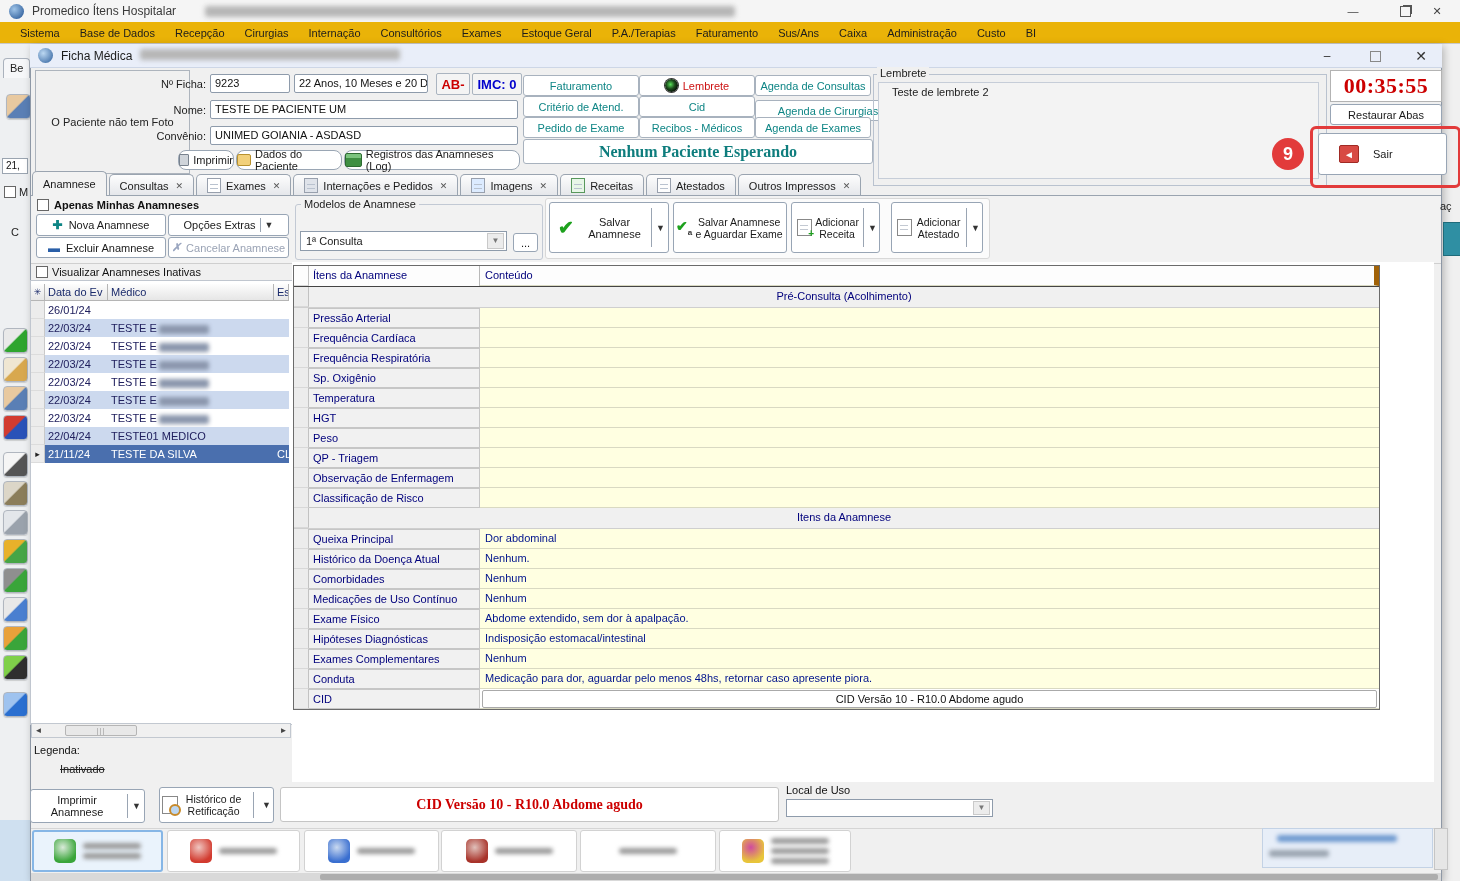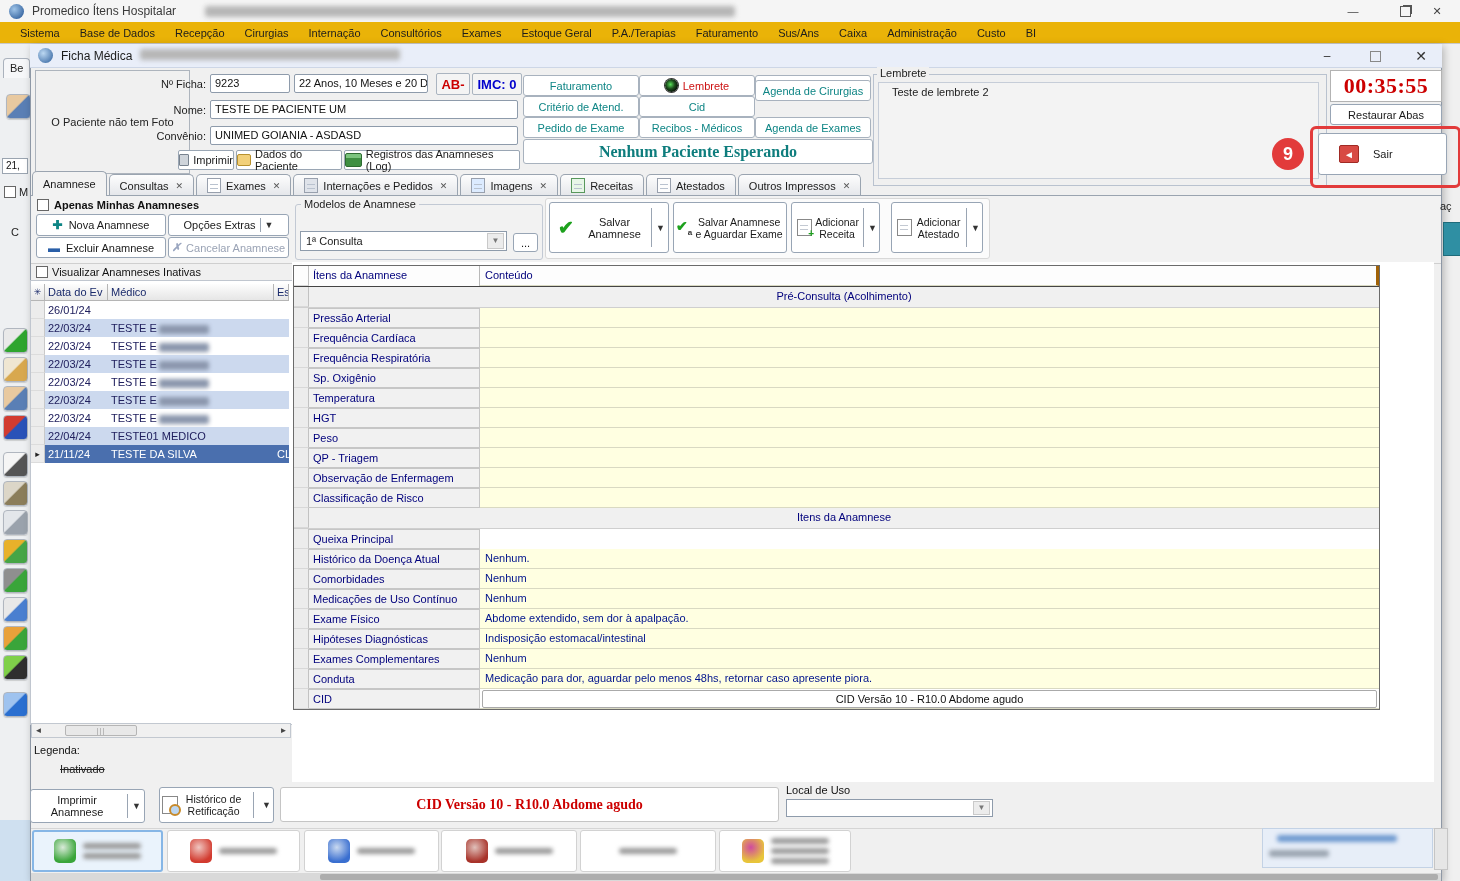--- a/index.html
+++ b/index.html
@@ -29,21 +29,21 @@
   .ficha-icon{width:15px;height:15px;border-radius:50%;background:radial-gradient(circle at 35% 35%,#bcd8f2,#2a5c9a);margin:0 8px}
   .ficha-title{font-size:12px;color:#1c1c1c}
   .fwbtn{width:30px;height:18px;display:flex;align-items:center;justify-content:center;color:#333;font-size:12px}
   .sq{width:9px;height:9px;border:1px solid #555}
 
   
   .photo-box{left:35px;top:70px;width:153px;height:102px;background:#f0f0f0;border:1px solid #adb4bd;display:flex;align-items:center;justify-content:center;color:#222}
   .flabel{color:#1c1c1c;text-align:right}
   .field{background:#fff;border:1px solid #8e9bab;border-radius:2px;padding:2px 4px;box-sizing:border-box;color:#111;white-space:nowrap;overflow:hidden}
   .tagbox{border:1px solid #aab4c0;border-radius:2px;background:#f4f4f4;display:flex;align-items:center;justify-content:center;font-weight:bold;font-size:13px}
-  .mini-btn{background:#fff;border:1px solid #9aa6b4;border-radius:2px;display:flex;align-items:center;justify-content:center;gap:4px;color:#1a1a1a;font-size:11px}
+  .mini-btn{background:#fff;border:1px solid #9aa6b4;border-radius:8px;display:flex;align-items:center;justify-content:center;gap:4px;color:#1a1a1a;font-size:11px}
   .printer-ic{width:13px;height:10px;background:#cfd4da;border:1px solid #78828e;border-radius:1px}
   .folder-ic{width:13px;height:10px;background:#f2d07a;border:1px solid #b8912f;border-radius:2px}
   .log-ic{width:15px;height:12px;background:linear-gradient(#7cc47e 30%,#3f8f42 30%);border:1px solid #2e6b31;border-radius:2px}
 
   
   .qbtn{background:#fff;border:1px solid #a8b2be;border-radius:3px;display:flex;align-items:center;justify-content:center;gap:5px;color:#0e8585;position:absolute;width:114px;height:19px}
   .qbtn.red .qlabel{color:#cc1111}
   .led{width:13px;height:13px;border-radius:50%;background:radial-gradient(circle at 42% 42%,#58e058 0%,#1d4d1d 40%,#000 80%);box-shadow:0 0 0 1px #333}
   .banner-box{left:523px;top:139px;width:348px;height:23px;background:#fff;border:1px solid #a8b2be;border-radius:3px;display:flex;align-items:center;justify-content:center}
   .banner-text{font-family:"Liberation Serif",serif;font-weight:bold;font-size:16px;color:#0e7d7d}
@@ -104,21 +104,21 @@
   .hscroll{background:#f0f0f0;border:1px solid #c2c8d0;display:flex;align-items:center}
   .hs-arrow{width:13px;text-align:center;font-size:8px;color:#444}
   .hs-thumb{height:9px;background:#e8e8e8;border:1px solid #b5b5b5;border-radius:2px;display:flex;align-items:center;justify-content:center;font-size:7px;color:#999;letter-spacing:1px}
   .strike{text-decoration:line-through;color:#222}
 
   
   .main-white{left:292px;top:262px;width:1142px;height:520px;background:#fff}
   .main-table{left:293px;top:265px;width:1087px;border:1px solid #6b6b6b;box-sizing:border-box}
   .mrow{display:flex;height:20px;line-height:19px}
   .mrow.header{border-bottom:1px solid #444}
-  .mrow.header .mlabel,.mrow.header .mcontent{background:#fdfdfd;color:#00007c;border-right:3px solid #a16207}
+  .mrow.header .mlabel,.mrow.header .mcontent{background:#fdfdfd;color:#00007c;border-right:5px solid #a16207}
   .mgut{width:14px;flex:none;background:#ececec;border-right:1px solid #c2c2c2;border-bottom:1px solid #d8d8d8}
   .mlabel{width:171px;flex:none;background:#f1f1f1;border:1px solid #c6c6c6;border-left:none;box-sizing:border-box;padding:0 4px;color:#00007c;white-space:nowrap;overflow:hidden}
   .mcontent{flex:1;background:#ffffe1;border-bottom:1px solid #d9d9c2;box-sizing:border-box;padding:0 5px;color:#00148c;white-space:nowrap;overflow:hidden}
   .mrow.section{background:#f0f0f0;border-bottom:1px solid #cfcfcf}
   .msection-title{flex:1;text-align:center;color:#00007c}
   .mcontent.cidc{background:#fff;padding:1px 2px}
   .cidbox{height:16px;border:1px solid #aaa;border-radius:2px;background:#fff;text-align:center;color:#111;line-height:16px}
 
   
   .cid-banner{left:280px;top:787px;width:497px;height:33px;background:#fff;border:1px solid #c5c5c5;border-radius:3px;display:flex;align-items:center;justify-content:center}
@@ -245,21 +245,21 @@
     </div>
     <div class="qbtn" style="left: 755px; top: 75px;">
       <span class="qlabel">Agenda de Consultas</span>
     </div>
     <div class="qbtn" style="left: 523px; top: 96px;">
       <span class="qlabel">Critério de Atend.</span>
     </div>
     <div class="qbtn" style="left: 639px; top: 96px;">
       <span class="qlabel">Cid</span>
     </div>
-    <div class="qbtn" style="left: 755px; top: 80px;">
+    <div class="qbtn" style="left: 755px; top: 100px; padding-left: 15px;">
       <span class="qlabel">Agenda de Cirurgias</span>
     </div>
     <div class="qbtn" style="left: 523px; top: 117px;">
       <span class="qlabel">Pedido de Exame</span>
     </div>
     <div class="qbtn" style="left: 639px; top: 117px;">
       <span class="qlabel">Recibos - Médicos</span>
     </div>
     <div class="qbtn" style="left: 755px; top: 117px;">
       <span class="qlabel">Agenda de Exames</span>
@@ -516,20 +516,21 @@
         <div class="mlabel">Classificação de Risco</div>
         <div class="mcontent"></div>
       </div>
       <div class="mrow section">
         <div class="mgut"></div>
         <div class="msection-title">Itens da Anamnese</div>
       </div>
       <div class="mrow">
         <div class="mgut"></div>
         <div class="mlabel">Queixa Principal</div>
+        <div class="mcontent">Dor abdominal</div>
       </div>
       <div class="mrow">
         <div class="mgut"></div>
         <div class="mlabel">Histórico da Doença Atual</div>
         <div class="mcontent">Nenhum.</div>
       </div>
       <div class="mrow">
         <div class="mgut"></div>
         <div class="mlabel">Comorbidades</div>
         <div class="mcontent">Nenhum</div>

